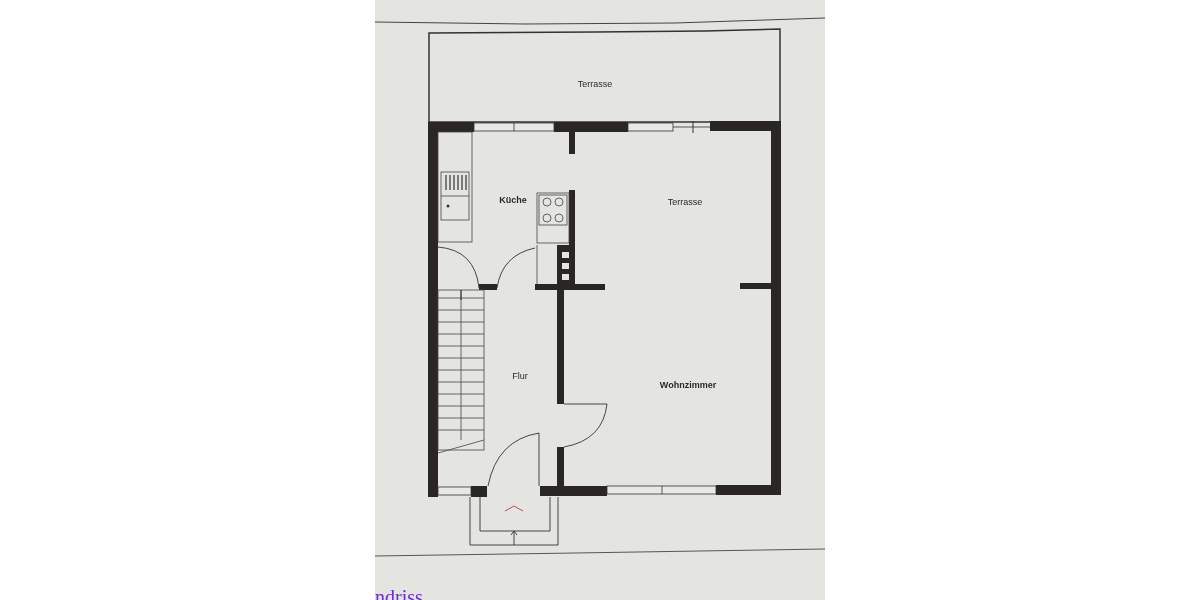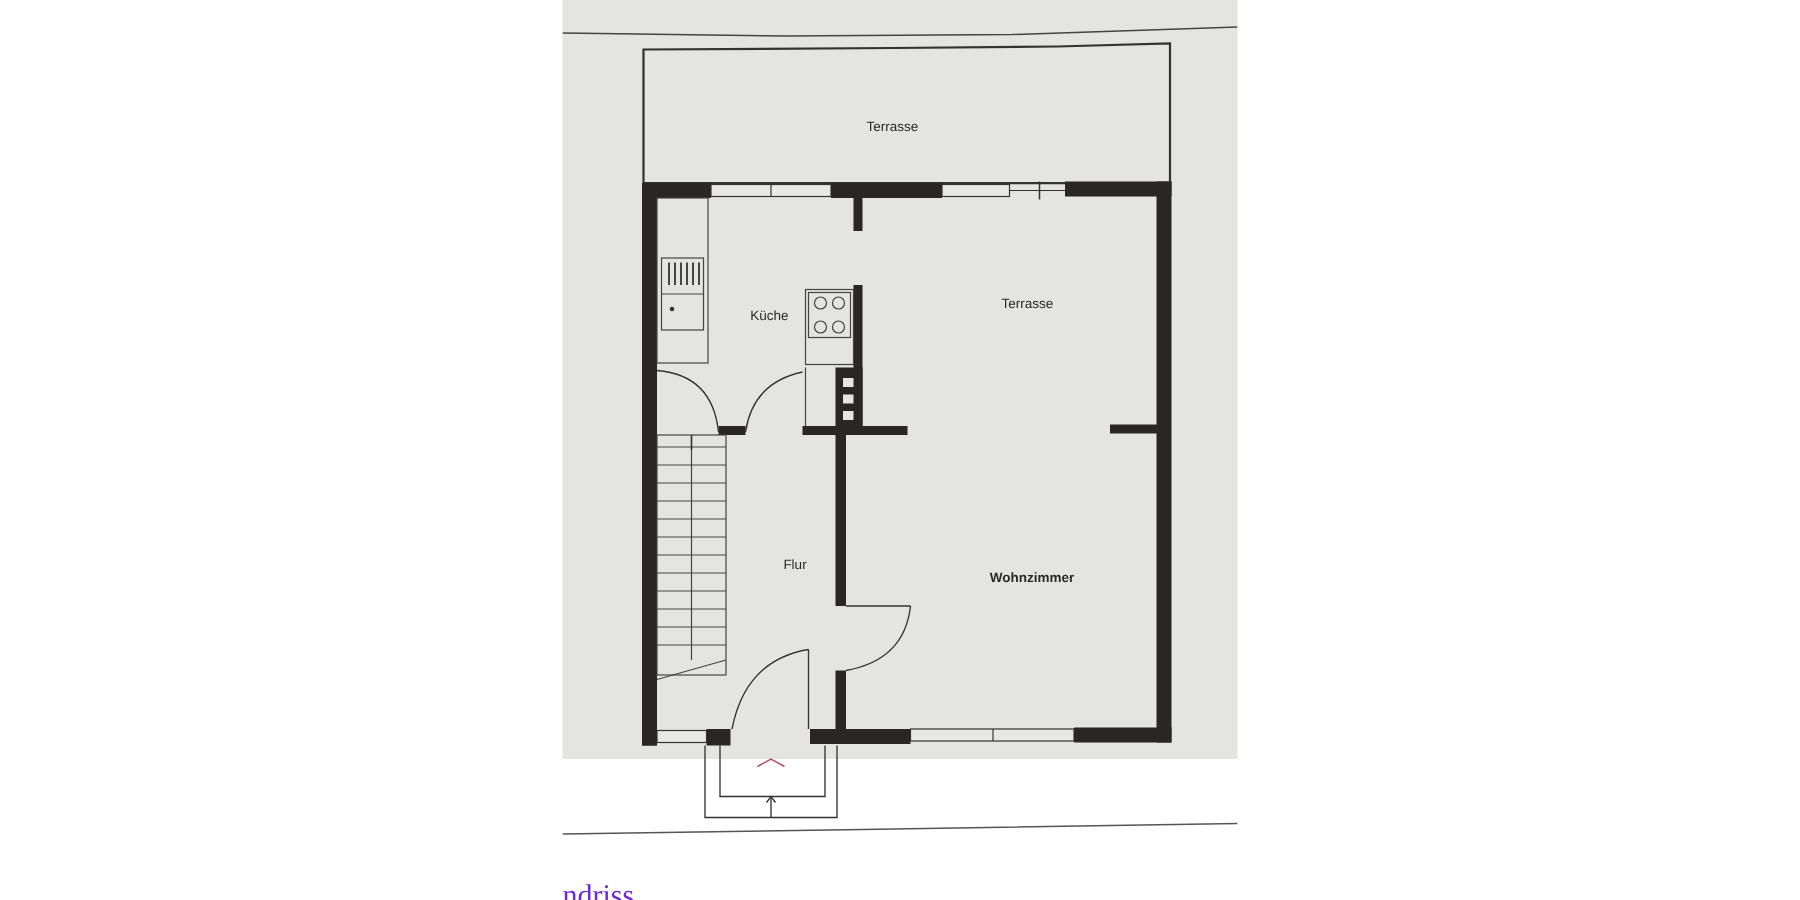--- a/index.html
+++ b/index.html
@@ -1,17 +1,17 @@
 <!DOCTYPE html>
 <html><head>
 <meta charset="utf-8">
 <style>
   html,body{margin:0;padding:0;}
   body{width:1200px;height:600px;background:#ffffff;position:relative;overflow:hidden;font-family:"Liberation Sans",sans-serif;}
-  .paper{position:absolute;left:375px;top:0;width:450px;height:506px;background:#e4e4e0;}
+  .paper{position:absolute;left:375px;top:0;width:450px;height:600px;background:#e4e4e0;}
   .paper svg{position:absolute;left:0;top:0;}
   .label{position:absolute;font-size:9px;color:#2a2a2a;transform:translate(-50%,-50%);white-space:nowrap;}
   .caption{position:absolute;left:0;top:586px;font-family:"Liberation Serif",serif;font-size:20px;color:#6d28d9;}
 </style>
 </head>
 <body>
 
 <div class="paper">
   <svg width="450" height="600" viewBox="0 0 450 600">
 
@@ -128,18 +128,18 @@
       <path d="M95 497 L95 545 L183 545 L183 497"></path>
       <line x1="139" y1="531" x2="139" y2="545"></line>
       <path d="M136 535 L139 531 L142 535"></path>
     </g>
     <path d="M130 511 L139 506 L148 511" stroke="#b05060" stroke-width="1" fill="none"></path>
 
     <path d="M0 556 L200 553 L450 549" stroke="#555" stroke-width="1" fill="none"></path>
   </svg>
 
   <span class="label" style="left:220px;top:84px;">Terrasse</span>
-  <span class="label" style="left:138px;top:210px;">Küche</span>
+  <span class="label" style="left:138px;top:200px;font-weight:bold;">Küche</span>
   <span class="label" style="left:310px;top:202px;">Terrasse</span>
-  <span class="label" style="left:155px;top:376px;text-align:center;">Flur</span>
+  <span class="label" style="left:145px;top:376px;text-align:center;">Flur</span>
   <span class="label" style="left:313px;top:385px;font-weight:bold;">Wohnzimmer</span>
   <span class="caption">ndriss</span>
 </div>
 
 </body></html>

